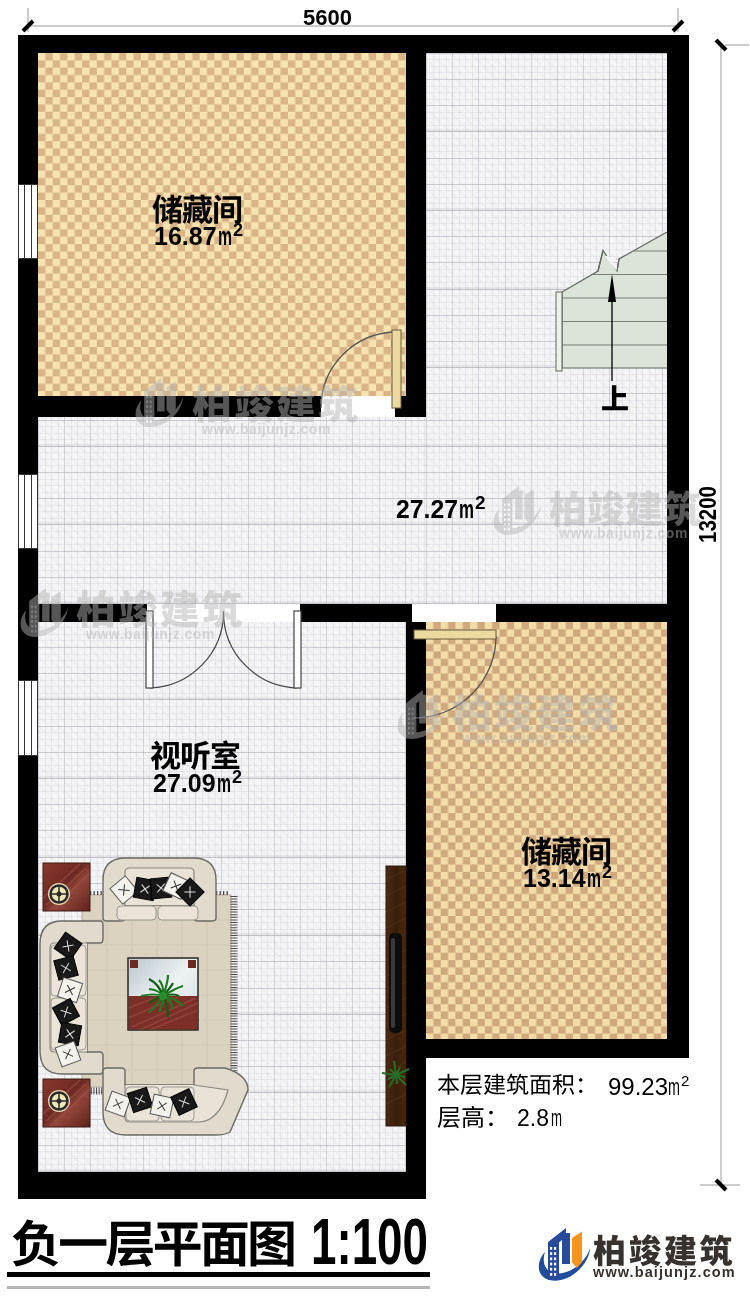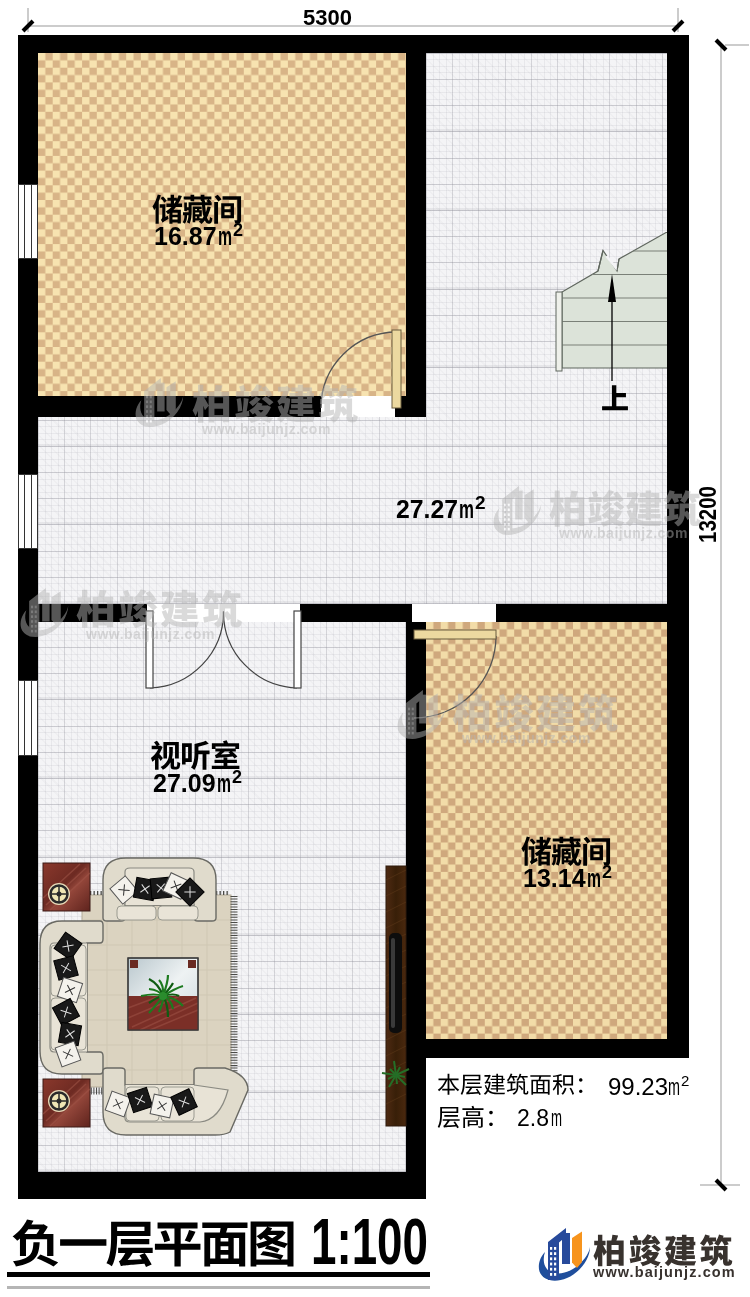--- a/index.html
+++ b/index.html
@@ -325,21 +325,21 @@
       <text x="462" y="743" fill="#b4b4b4" font-size="14" font-weight="bold" letter-spacing="0.5">www.baijunjz.com</text>
     </g>
   </svg>
 <svg class="abs" style="left:0;top:0" width="750" height="60" viewBox="0 0 750 60">
 <line x1="28" y1="26" x2="678" y2="26" stroke="#999" stroke-width="1"></line>
 <line x1="28" y1="8" x2="28" y2="32" stroke="#999" stroke-width="1"></line>
 <line x1="678" y1="8" x2="678" y2="32" stroke="#999" stroke-width="1"></line>
 <line x1="23" y1="31" x2="33" y2="21" stroke="#000" stroke-width="4"></line>
 <line x1="673" y1="31" x2="683" y2="21" stroke="#000" stroke-width="4"></line>
 </svg>
-<div class="abs" style="left:303px;top:5px;font-size:22px;font-weight:bold;color:#000">5300</div>
+<div class="abs" style="left:303px;top:5px;font-size:22px;font-weight:bold;color:#000">5600</div>
 <svg class="abs" style="left:690px;top:30px" width="60" height="1180" viewBox="690 30 60 1180">
 <line x1="721" y1="45" x2="721" y2="1185" stroke="#999" stroke-width="1"></line>
 <line x1="725" y1="45" x2="749" y2="45" stroke="#999" stroke-width="1"></line>
 <line x1="700" y1="1185" x2="740" y2="1185" stroke="#999" stroke-width="1"></line>
 <line x1="716" y1="40" x2="726" y2="50" stroke="#000" stroke-width="4"></line>
 <line x1="716" y1="1180" x2="726" y2="1190" stroke="#000" stroke-width="4"></line>
 </svg>
 <svg class="abs" style="left:680px;top:460px" width="50" height="110" viewBox="0 0 50 110">
     <text x="36" y="83" font-size="24" font-weight="bold" textLength="57" lengthAdjust="spacingAndGlyphs" transform="rotate(-90 36 83)">13200</text>
   </svg>

